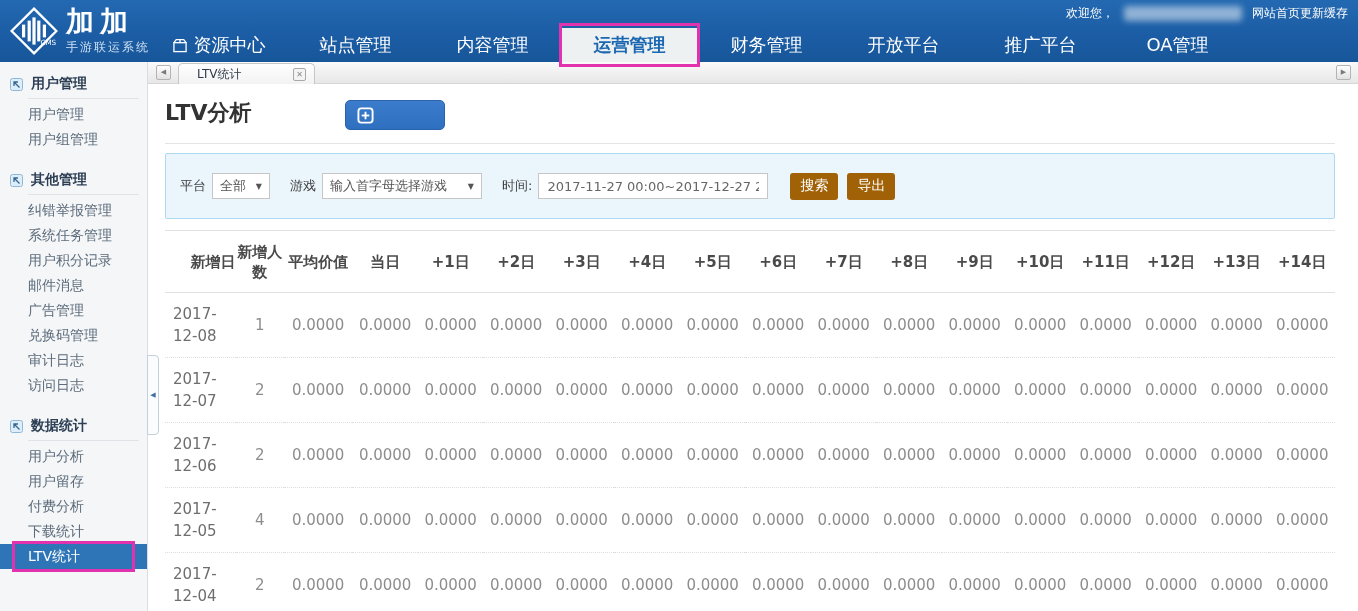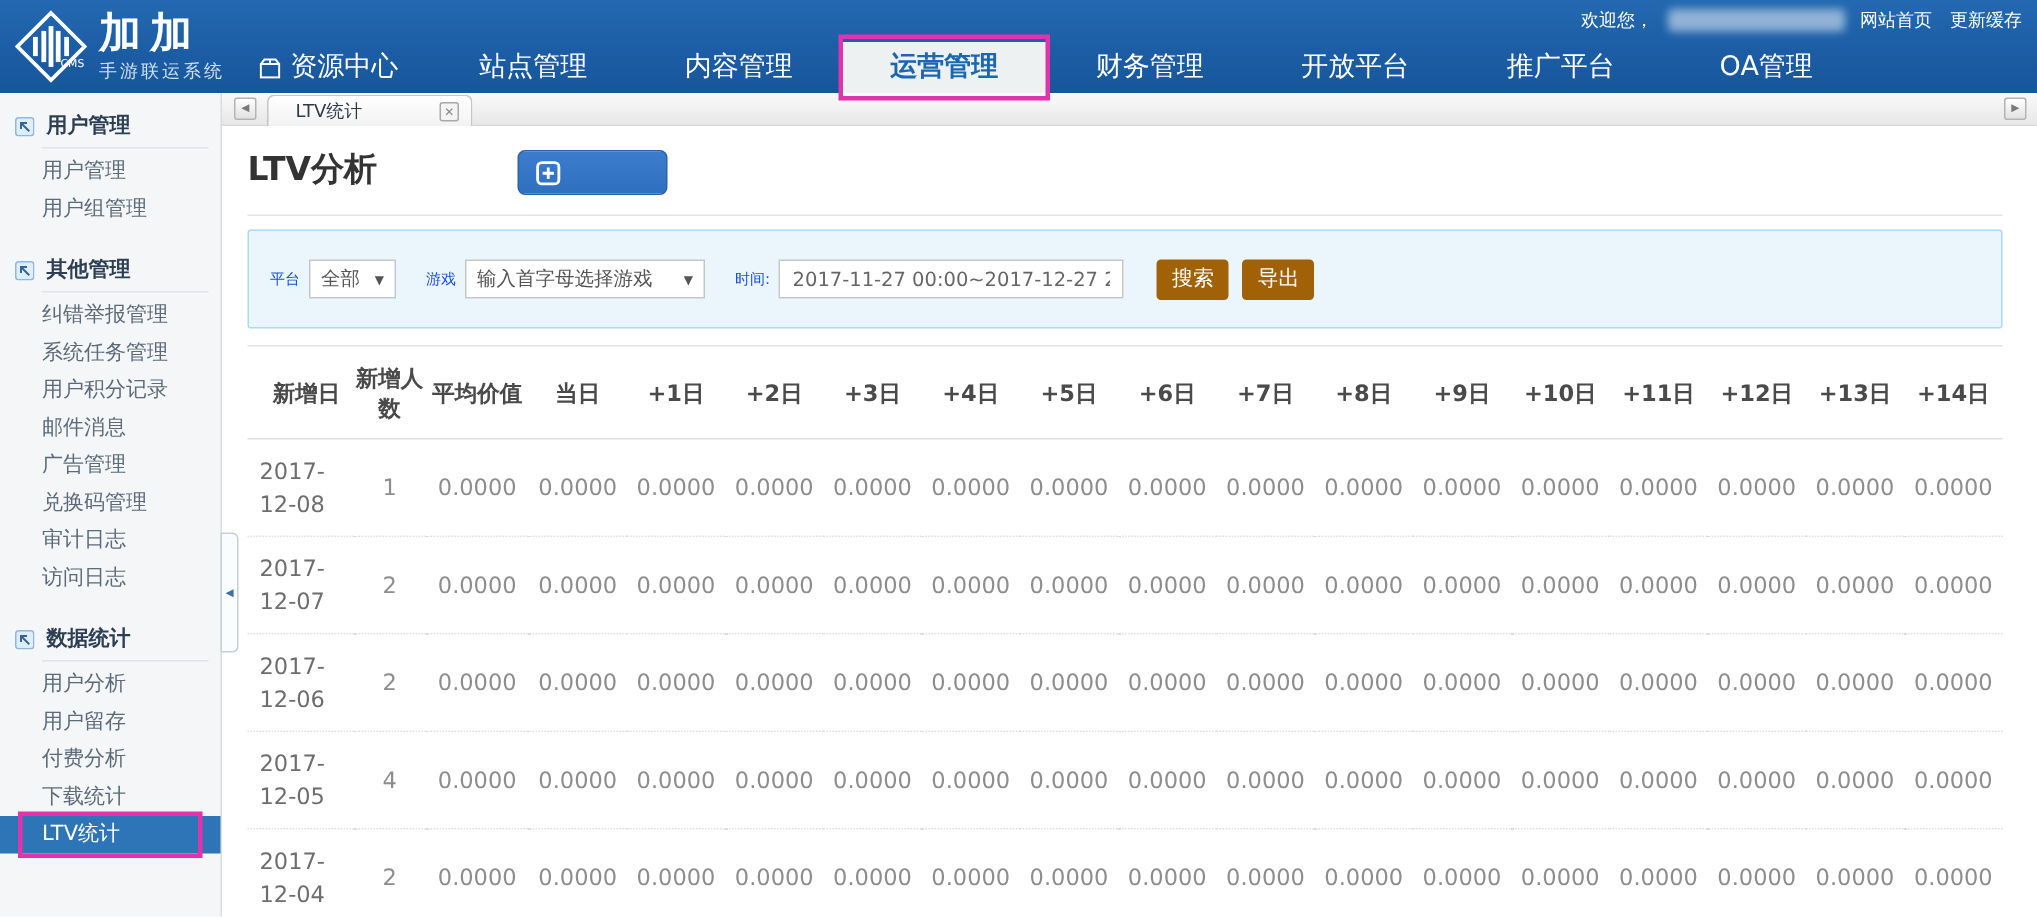--- a/index.html
+++ b/index.html
@@ -62,38 +62,38 @@
     padding:0 6px 0 16px; }
   .page-title-row { position:relative; height:46px; }
   .page-title { position:absolute; left:0; top:14px; font-size:22px; font-weight:bold; color:#333; }
   .add-btn { position:absolute; left:180px; top:16px; width:100px; height:30px;
     background:linear-gradient(#3b7ccd,#2f6fbf); border:1px solid #2a63ab; border-radius:5px;
     display:flex; align-items:center; padding-left:11px; cursor:pointer; }
   .title-divider { border-top:1px solid #e4e4e4; margin-top:13px; width:1170px; }
 
   .filter-bar { margin-top:9px; width:1170px; height:66px; background:#eaf5fc;
     border:1px solid #aed9f2; border-radius:2px; display:flex; align-items:center; padding:0 14px; }
-  .f-label { font-size:10px; color:#1d4ed8; margin-right:6px; white-space:nowrap; }
+  .f-label { font-size:13px; color:#404040; margin-right:6px; white-space:nowrap; }
   .f-select { height:26px; background:#fff; border:1px solid #c6c6c6; display:flex;
     align-items:center; padding:0 7px; font-size:13px; color:#555; cursor:pointer; }
   .f-select .caret { font-size:8px; color:#555; margin-left:auto; padding-left:8px; }
   .sel-platform { width:58px; margin-right:20px; }
   .sel-game { width:160px; margin-right:20px; }
   .f-input { width:230px; height:26px; border:1px solid #c6c6c6; background:#fff;
     font-size:13px; color:#666; padding:0 8px; margin-right:22px;
     font-family:"DejaVu Sans","Liberation Sans",sans-serif; }
   .f-btn { width:48px; height:27px; background:#a16207; color:#fff; border:none; border-radius:3px;
     font-size:14px; cursor:pointer; font-family:inherit; }
   .f-btn + .f-btn { margin-left:9px; }
 
   table.ltv { margin-top:11px; width:1170px; border-collapse:collapse; table-layout:fixed; }
   table.ltv thead th { height:62px; font-size:15px; font-weight:bold; color:#4a4a4a;
     text-align:center; vertical-align:middle; line-height:20px;
     border-top:1px solid #e2e2e2; border-bottom:1px solid #e0e0e0; }
-  table.ltv thead th:first-child { text-align:center; padding-left:8px; }
+  table.ltv thead th:first-child { text-align:right; padding-left:8px; }
   table.ltv tbody td { height:65px; font-size:15px; color:#8d8d8d; text-align:center;
     vertical-align:middle; border-bottom:1px dotted #ddd; }
   table.ltv tbody td.date { text-align:left; padding-left:8px; color:#6e6e6e; line-height:22px; }
   table.ltv tbody td.count { color:#8d8d8d; }
 
   .icon { display:inline-flex; align-items:center; }
 </style>
 </head>
 <body>
 
@@ -145,21 +145,21 @@
       <div class="nav-item">
         <span>推广平台</span>
       </div>
       <div class="nav-item">
         <span>OA管理</span>
       </div>
     </div>
   <div class="welcome">
     <span>欢迎您，</span>
     <span class="blur-name"></span>
-    <span style="display:flex;gap:12px;align-items:center;">
+    <span style="display:flex;align-items:center;">
         <a>网站首页</a>
         <a>更新缓存</a>
       </span>
   </div>
 </div>
 
 <div class="tabstrip">
   <div class="tab-scroll left">
     <span>◀</span>
   </div>

